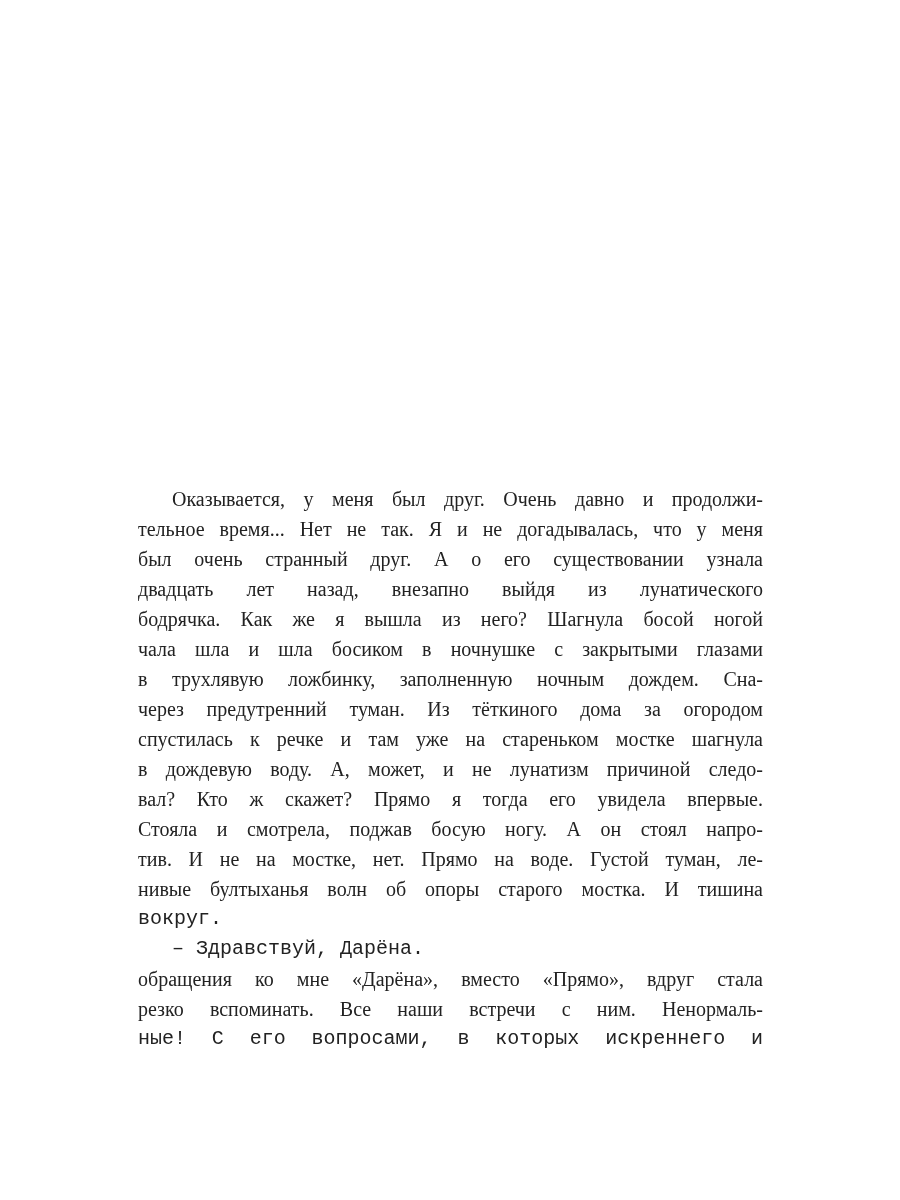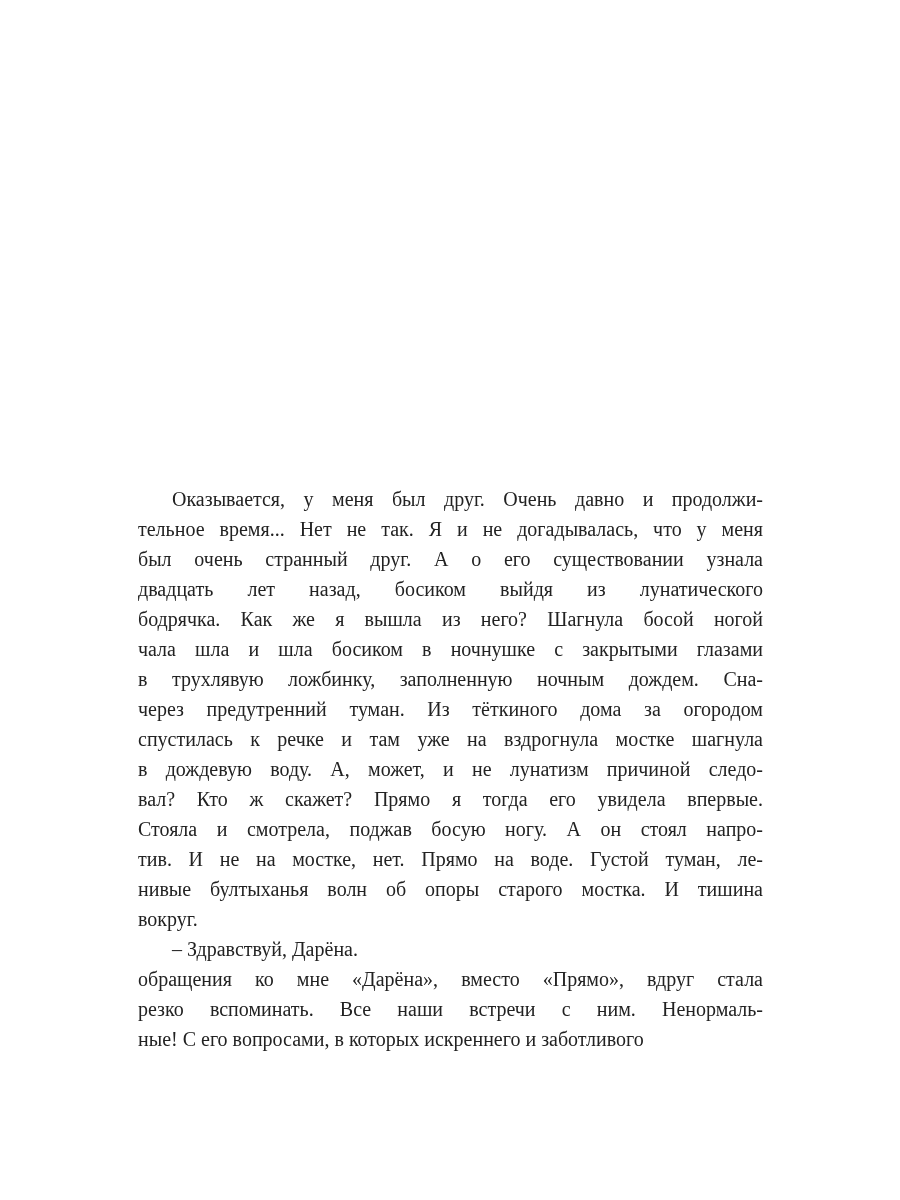--- a/index.html
+++ b/index.html
@@ -34,37 +34,38 @@
     text-align-last: justify;
     white-space: normal;
     overflow: hidden;
     height: 30px;
   }
   .text-line.first {
     text-indent: 34px;
   }
   .text-line.last {
     text-align-last: left;
+    font-family: Liberation Mono, monospace;
   }
 </style>
 </head>
 <body>
 
 <div id="page">
   <div id="text-block">
       <div class="paragraph">
         <div class="text-line first">Оказывается, у меня был друг. Очень давно и продолжи-</div>
         <div class="text-line">тельное время... Нет не так. Я и не догадывалась, что у меня</div>
         <div class="text-line">был очень странный друг. А о его существовании узнала</div>
-        <div class="text-line">двадцать лет назад, босиком выйдя из лунатического</div>
+        <div class="text-line">двадцать лет назад, внезапно выйдя из лунатического</div>
         <div class="text-line">бодрячка. Как же я вышла из него? Шагнула босой ногой</div>
         <div class="text-line">чала шла и шла босиком в ночнушке с закрытыми глазами</div>
         <div class="text-line">в трухлявую ложбинку, заполненную ночным дождем. Сна-</div>
         <div class="text-line">через предутренний туман. Из тёткиного дома за огородом</div>
-        <div class="text-line">спустилась к речке и там уже на вздрогнула мостке шагнула</div>
+        <div class="text-line">спустилась к речке и там уже на стареньком мостке шагнула</div>
         <div class="text-line">в дождевую воду. А, может, и не лунатизм причиной следо-</div>
         <div class="text-line">вал? Кто ж скажет? Прямо я тогда его увидела впервые.</div>
         <div class="text-line">Стояла и смотрела, поджав босую ногу. А он стоял напро-</div>
         <div class="text-line">тив. И не на мостке, нет. Прямо на воде. Густой туман, ле-</div>
         <div class="text-line">нивые бултыханья волн об опоры старого мостка. И тишина</div>
         <div class="text-line last">вокруг.</div>
       </div>
       <div class="paragraph">
         <div class="text-line first last">– Здравствуй, Дарёна.</div>
       </div>

